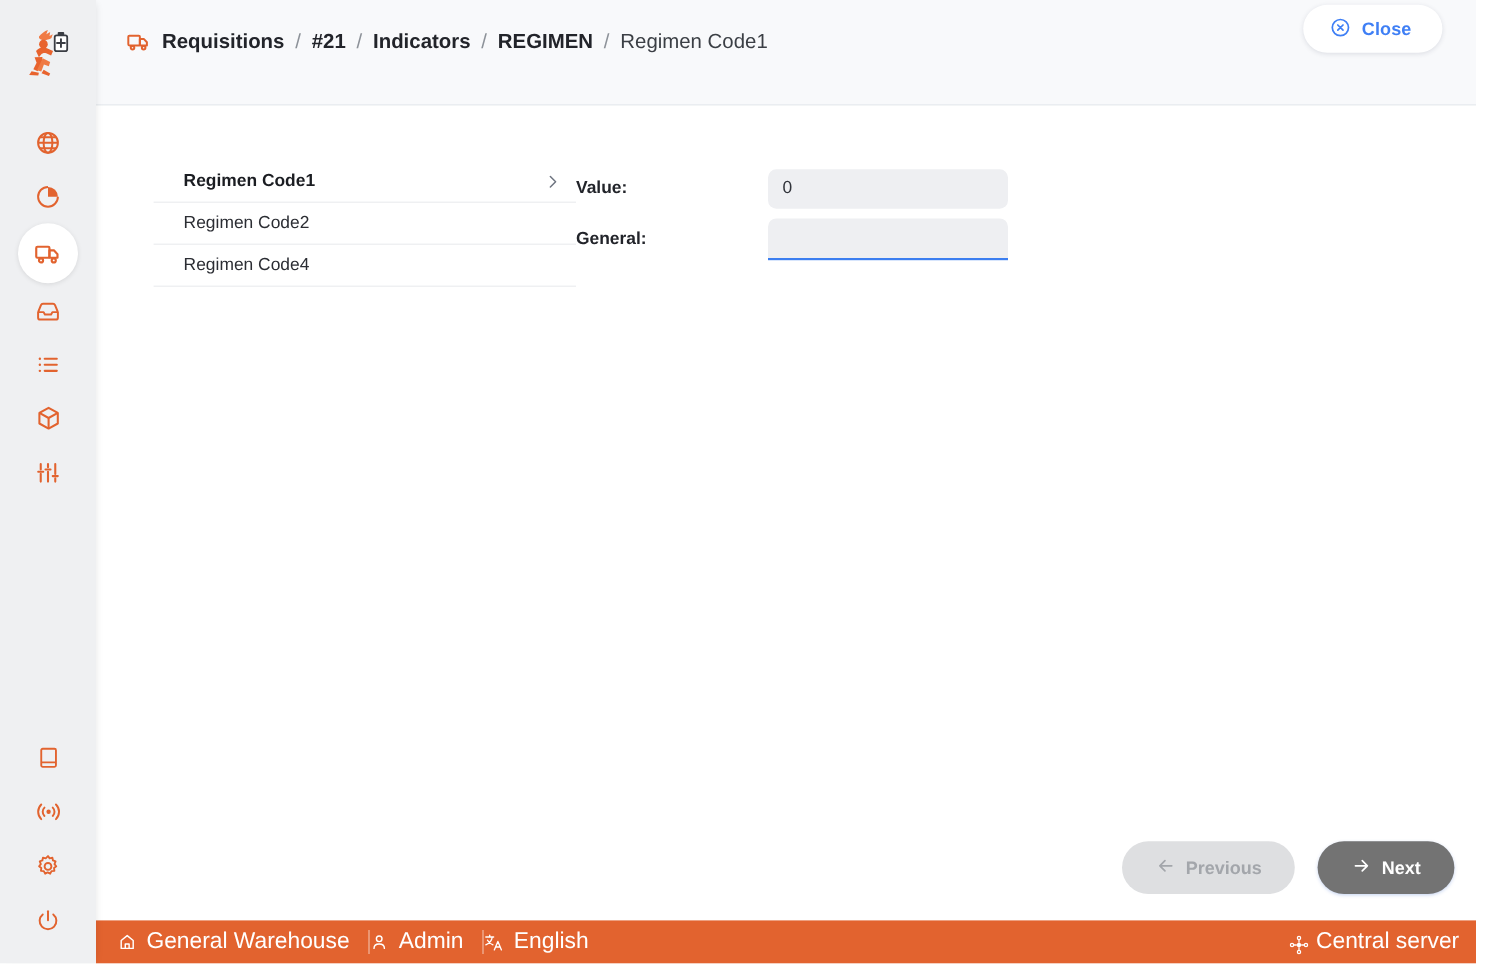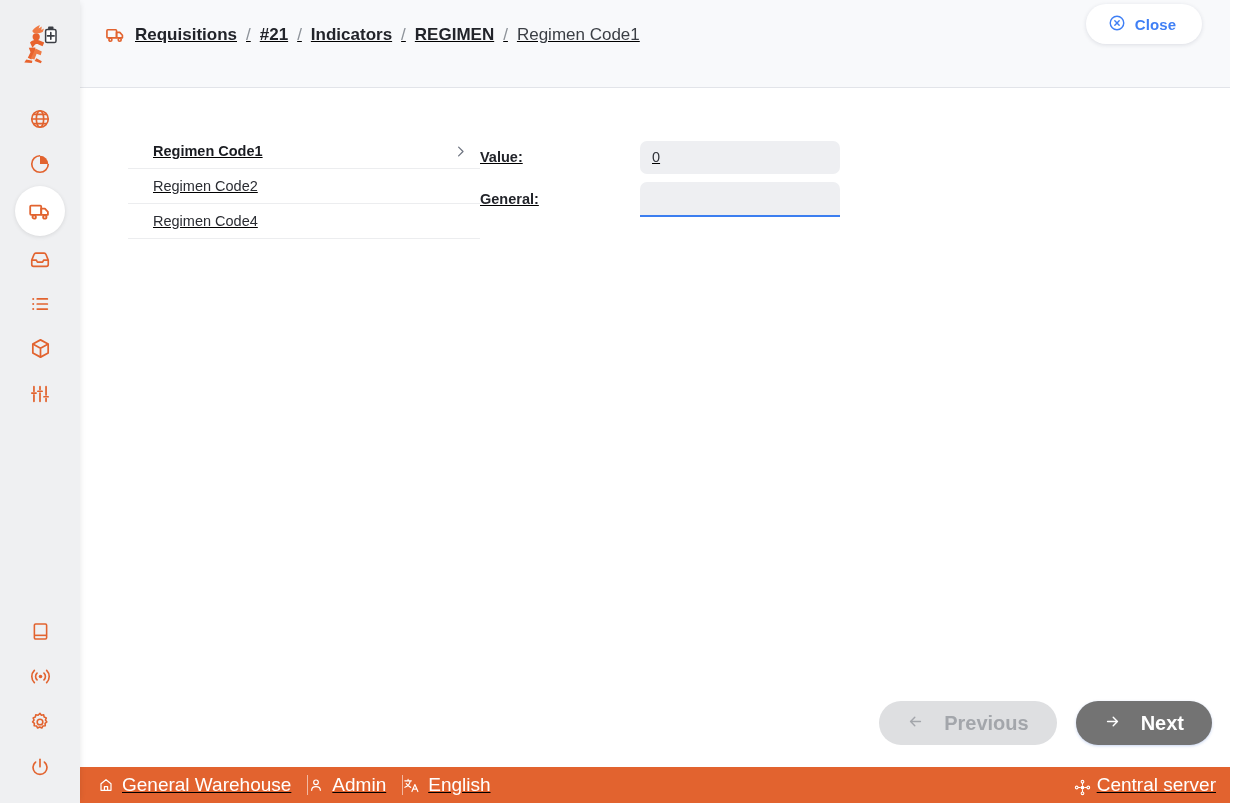--- a/index.html
+++ b/index.html
@@ -13,21 +13,20 @@
     font-family: "Liberation Sans", sans-serif;
     -webkit-font-smoothing: antialiased;
   }
 
   .app {
     position: relative;
     width: 1230px;
     height: 803px;
     display: flex;
     background: #ffffff;
-    text-decoration: underline;
   }
 
   
   .sidebar {
     width: 80px;
     height: 803px;
     background: #eff0f2;
     display: flex;
     flex-direction: column;
     align-items: center;
@@ -235,23 +234,23 @@
     align-items: center;
     gap: 19px;
   }
   .wz-btn {
     height: 44px;
     border: none;
     border-radius: 22px;
     display: flex;
     align-items: center;
     justify-content: center;
-    gap: 20px;
+    gap: 8px;
     font-family: inherit;
-    font-size: 20px;
+    font-size: 15px;
     font-weight: bold;
     cursor: pointer;
     padding: 0 28px;
   }
   .wz-btn.prev {
     background: #dedfe1;
     color: #a3a6ab;
     min-width: 115px;
     cursor: default;
   }

